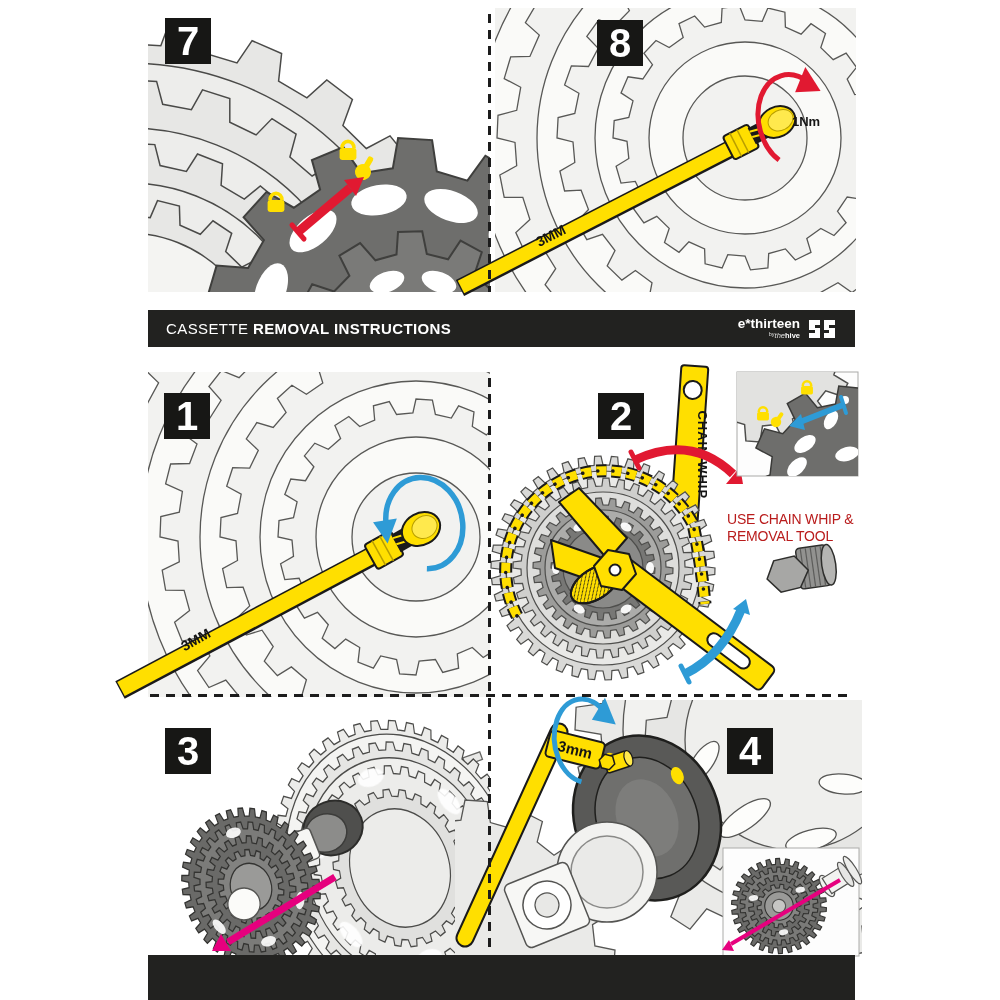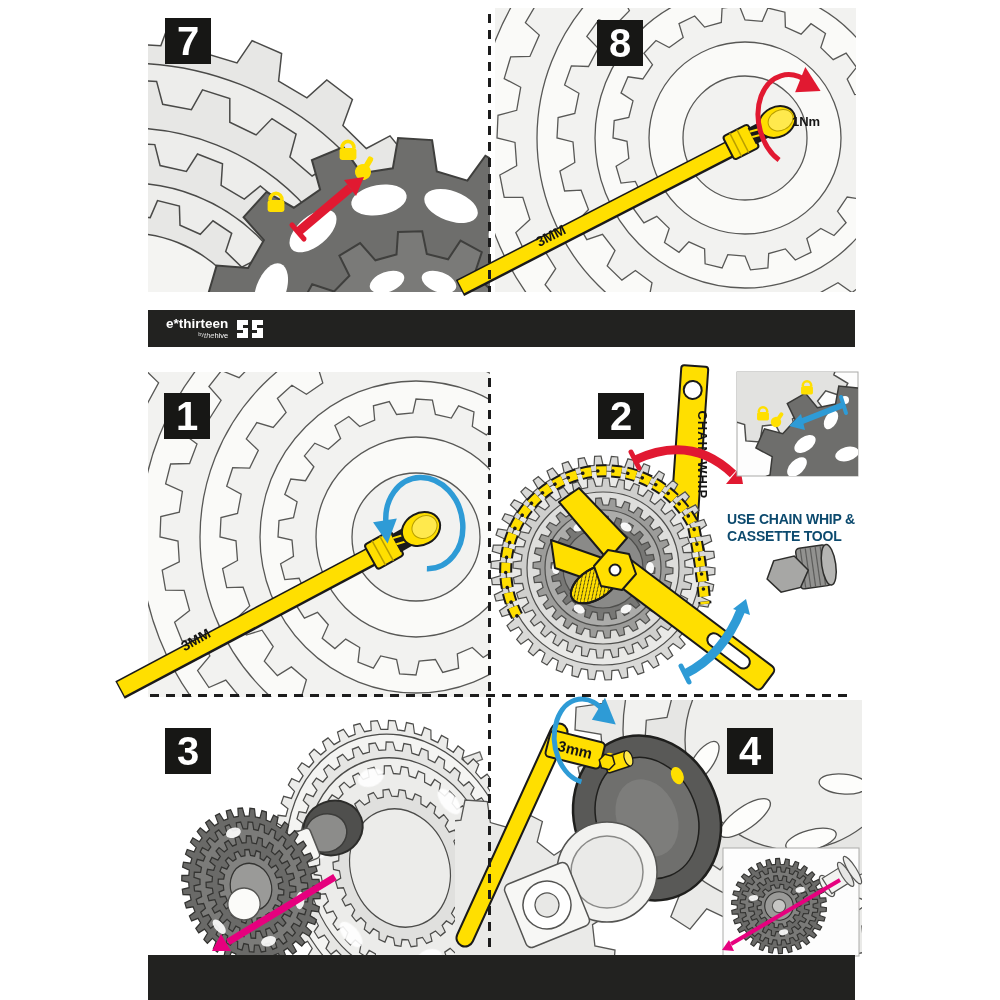--- a/index.html
+++ b/index.html
@@ -14,23 +14,23 @@
        display:flex;align-items:center;justify-content:space-between;
        padding:0 18px;box-sizing:border-box;color:#fff;z-index:7;}
   .bar-title{font-size:15px;letter-spacing:.4px;white-space:nowrap;}
   .bar-title b{font-weight:700;}
   .brand{display:flex;align-items:center;gap:7px;}
   .brand-text{text-align:right;}
   .brand-name{font-weight:700;font-size:13.5px;line-height:1;}
   .brand-sub{font-size:7.5px;line-height:1;margin-top:1.5px;}
   .brand-sub .by{font-size:5.5px;vertical-align:2px;opacity:.85;}
   .brand-sub .the{opacity:.85;font-style:italic;}
-  .brand-sub .hive{font-weight:400;}
+  .brand-sub .hive{font-weight:700;}
   .note{position:absolute;left:727px;top:511px;width:150px;z-index:6;
-        font-weight:700;font-size:14px;line-height:1.22;color:#0c4a6e;letter-spacing:-.2px;}
+        font-weight:400;font-size:14px;line-height:1.22;color:#b91c1c;letter-spacing:-.2px;}
   .vdash{position:absolute;width:3px;z-index:1;
          background:repeating-linear-gradient(180deg,#1c1c1c 0 9px,transparent 9px 16px);}
   .hdash{position:absolute;height:3px;z-index:1;
          background:repeating-linear-gradient(90deg,#1c1c1c 0 9px,transparent 9px 16px);}
   .footbar{position:absolute;left:148px;top:955px;width:707px;height:45px;background:var(--c-black,#222220);z-index:7;}
   svg text{font-family:"Liberation Sans",sans-serif;}
 </style>
 </head>
 <body>
 
@@ -148,20 +148,21 @@
         <polygon points="43,-13 18,-18 34,-40" style="fill:var(--c-red)"></polygon>
       </g>
       <text x="297" y="118" font-size="13" font-weight="700" fill="#141414">1Nm</text>
     </svg>
   </section>
   <div class="badge" style="left:597px;top:20px">
       <span>8</span>
     </div>
 
   <header class="bar">
+    <div class="bar-title"><span>CASSETTE</span>&nbsp;<b>REMOVAL INSTRUCTIONS</b></div>
     <div class="brand">
       <div class="brand-text">
         <div class="brand-name">e*thirteen</div>
         <div class="brand-sub"><span class="by">by</span><span class="the">the</span><span class="hive">hive</span></div>
       </div>
       <svg width="30" height="22" viewBox="0 0 30 22">
         <path d="M2 2 h11 v5 H8 v3 h5 v10 H2 v-5 h6 v-3 H2 Z" fill="#fff"></path>
         <path d="M28 20 h-11 v-5 h5 v-3 h-5 V2 h11 v5 h-6 v3 h6 Z" fill="#fff"></path>
       </svg>
     </div>
@@ -328,21 +329,21 @@
         <ellipse cx="334" cy="197.5" rx="7" ry="20.5" fill="#B5B5B3"></ellipse>
         <polygon points="313,200 303,216 283,218 271,203 280,186 301,184" fill="#A7A7A5"></polygon>
       </g>
     </svg>
   </section>
   <div class="badge" style="left:598px;top:393px">
       <span>2</span>
     </div>
   <div class="note">
     <div>USE CHAIN WHIP &amp;</div>
-    <div>CASSETTE TOOL</div>
+    <div>REMOVAL TOOL</div>
   </div>
 
   <section class="panel" style="left:148px;top:700px;width:342px;height:256px">
     <svg width="342" height="256" viewBox="0 0 342 256">
       <defs>
           <clipPath id="c3">
             <rect x="0" y="0" width="342" height="256"></rect>
           </clipPath>
         </defs>
       <g clip-path="url(#c3)">

